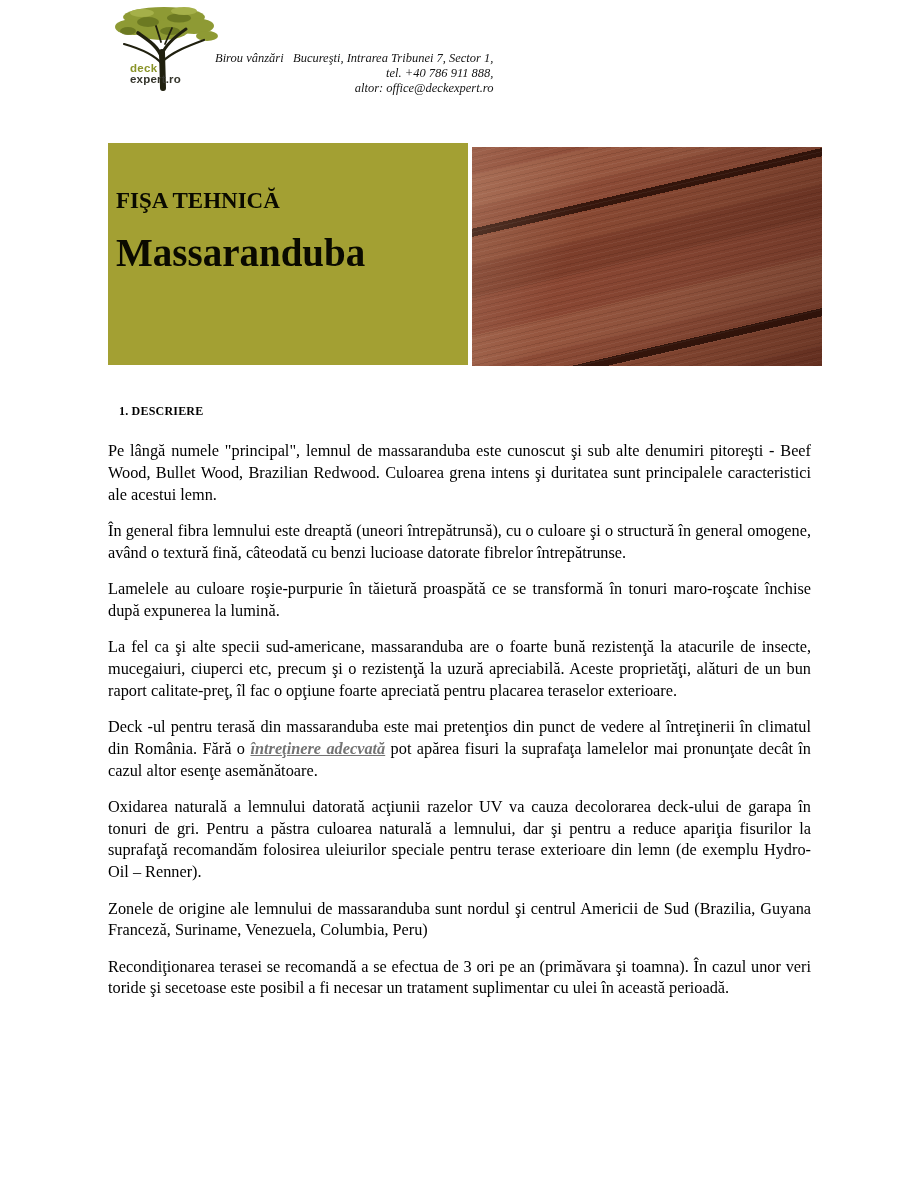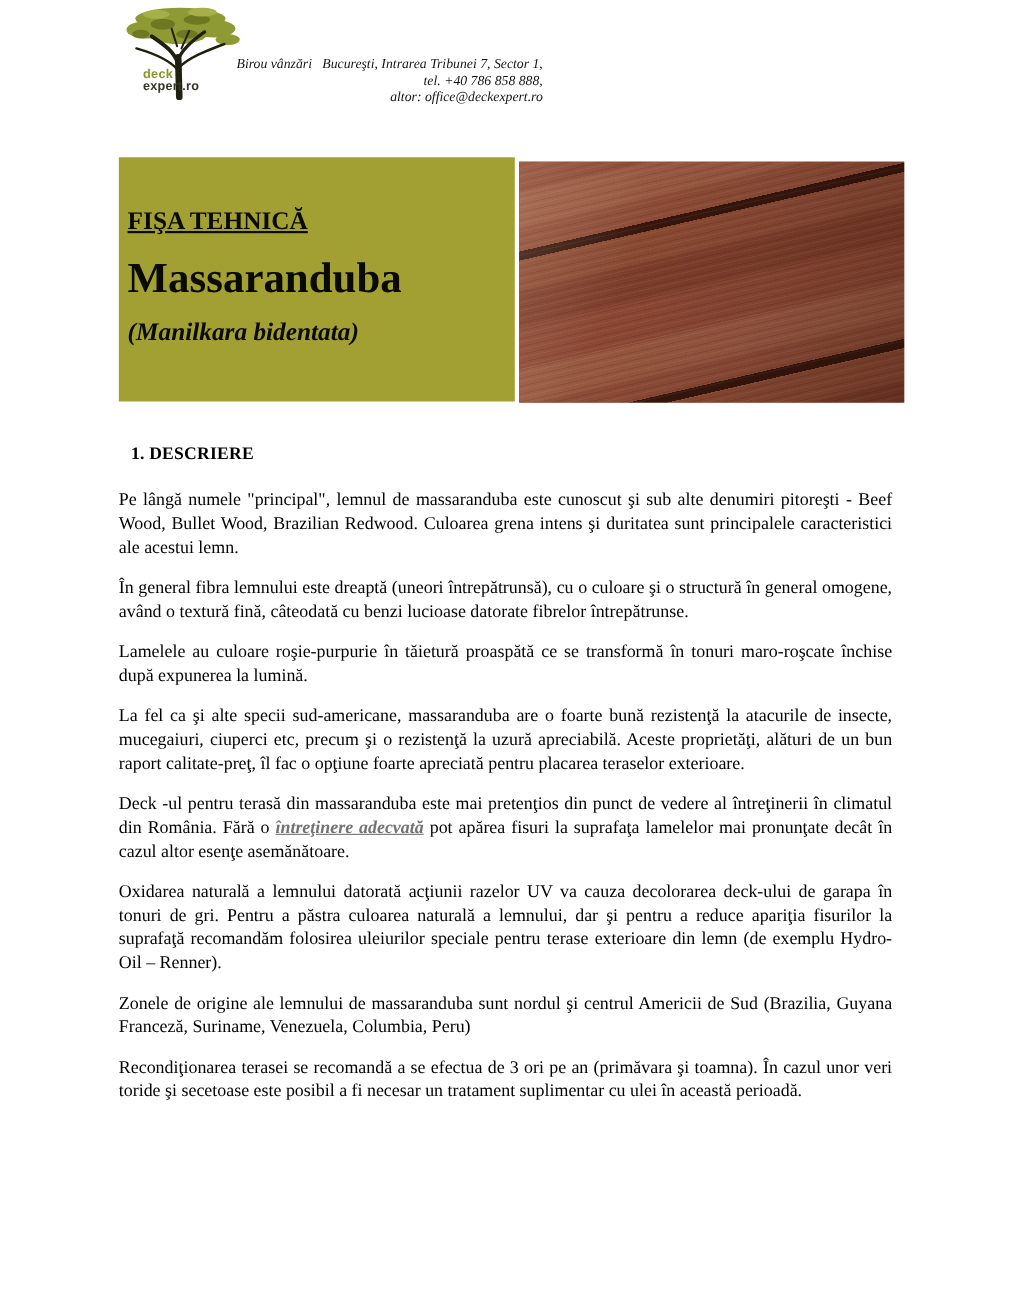--- a/index.html
+++ b/index.html
@@ -13,38 +13,38 @@
   .brand-top{display:block;font-size:11.5px;line-height:11px;letter-spacing:.3px;color:#8a9428;}
   .brand-bottom{display:block;font-size:11.5px;line-height:10px;letter-spacing:.2px;color:#35352c;}
 
   .contact{position:absolute;left:215px;top:51px;font-style:italic;font-size:12.5px;
            line-height:15px;color:#141414;}
   .contact div{white-space:pre-wrap;text-align:right;}
 
   
   .hero-left{position:absolute;left:108px;top:143px;width:360px;height:222px;background:#a3a033;
              box-sizing:border-box;padding:44px 8px 0 8px;color:#0a0a00;}
-  .doc-type{font-size:23px;font-weight:bold;line-height:27px;margin:0;text-decoration:underline;}
+  .doc-type{font-size:23px;font-weight:bold;line-height:27px;margin:0;}
   .product-title{font-size:39px;font-weight:bold;line-height:44px;margin:17px 0 0 0;}
   .botanical{font-size:23px;font-weight:bold;font-style:italic;line-height:28px;margin:13px 0 0 0;}
 
   .wood-photo{position:absolute;left:472px;top:147px;width:350px;height:219px;overflow:hidden;background:#7e4130;}
   .wood-boards{position:absolute;left:-80px;top:-90px;width:560px;height:440px;transform:rotate(-13deg);
     background:
       repeating-linear-gradient(0deg, rgba(255,255,255,.05) 0 1px, rgba(0,0,0,0) 1px 3px,
         rgba(40,12,4,.12) 3px 4px, rgba(0,0,0,0) 4px 7px),
       repeating-linear-gradient(0deg, #8c4b36 0 20px, #96563f 20px 52px, #8a4733 52px 88px,
         #7d3e2b 88px 120px, #894933 120px 148px, #36160c 148px 156px);}
   .wood-shade{position:absolute;inset:0;
     background:linear-gradient(110deg, rgba(255,228,198,.18) 0%, rgba(255,255,255,0) 32%,
       rgba(0,0,0,.07) 62%, rgba(28,8,3,.25) 100%);}
 
   
   .body-copy{position:absolute;left:108px;top:404px;width:703px;}
-  .section-heading{font-size:16px;font-weight:bold;letter-spacing:.2px;margin:0 0 21px 11px;}
+  .section-heading{font-size:12px;font-weight:bold;letter-spacing:.2px;margin:0 0 21px 11px;}
   .body-copy p{font-size:16.3px;line-height:21.8px;text-align:justify;margin:0 0 14.5px 0;hyphens:none;}
   .body-copy p.gap-before{margin-top:5px;}
   .doc-link{color:#737373;font-weight:bold;font-style:italic;text-decoration:underline;}
 </style>
 </head>
 <body>
 
 <div class="page">
 
   <div class="logo">
@@ -77,28 +77,27 @@
       </g>
     </svg>
     <div class="brand">
       <span class="brand-top">deck</span>
       <span class="brand-bottom">expert.ro</span>
     </div>
   </div>
 
   <div class="contact">
     <div>Birou vânzări   Bucureşti, Intrarea Tribunei 7, Sector 1,</div>
-    <div>tel. +40 786 858 888,</div>
+    <div>tel. +40 786 911 888,</div>
     <div>altor: office@deckexpert.ro</div>
   </div>
 
   <div class="hero-left">
     <div class="doc-type">FIŞA TEHNICĂ</div>
     <div class="product-title">Massaranduba</div>
-    <div class="botanical">(Manilkara bidentata)</div>
   </div>
 
   <div class="wood-photo">
     <div class="wood-boards"></div>
     <div class="wood-shade"></div>
   </div>
 
   <div class="body-copy">
     <h2 class="section-heading">1. DESCRIERE</h2>
 

